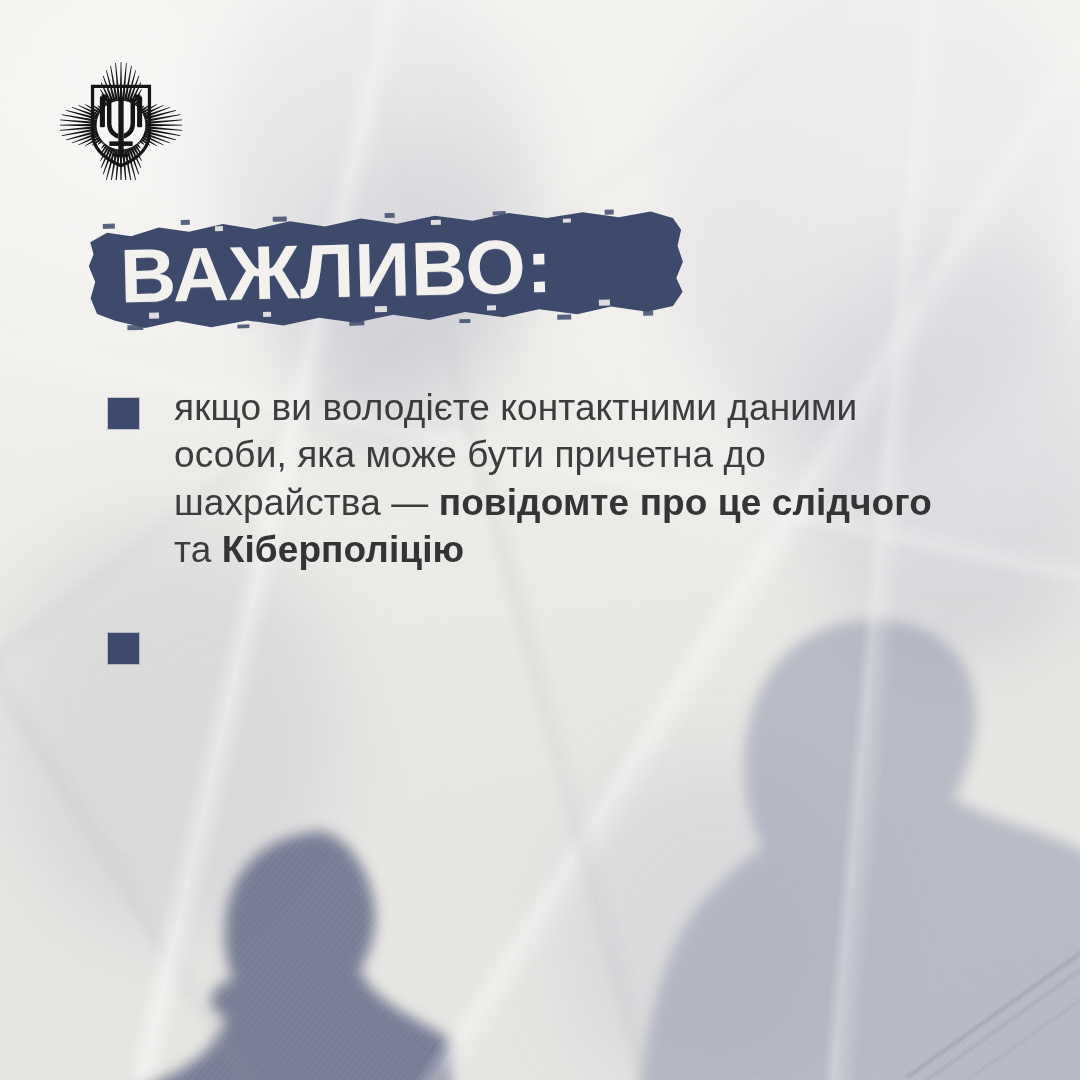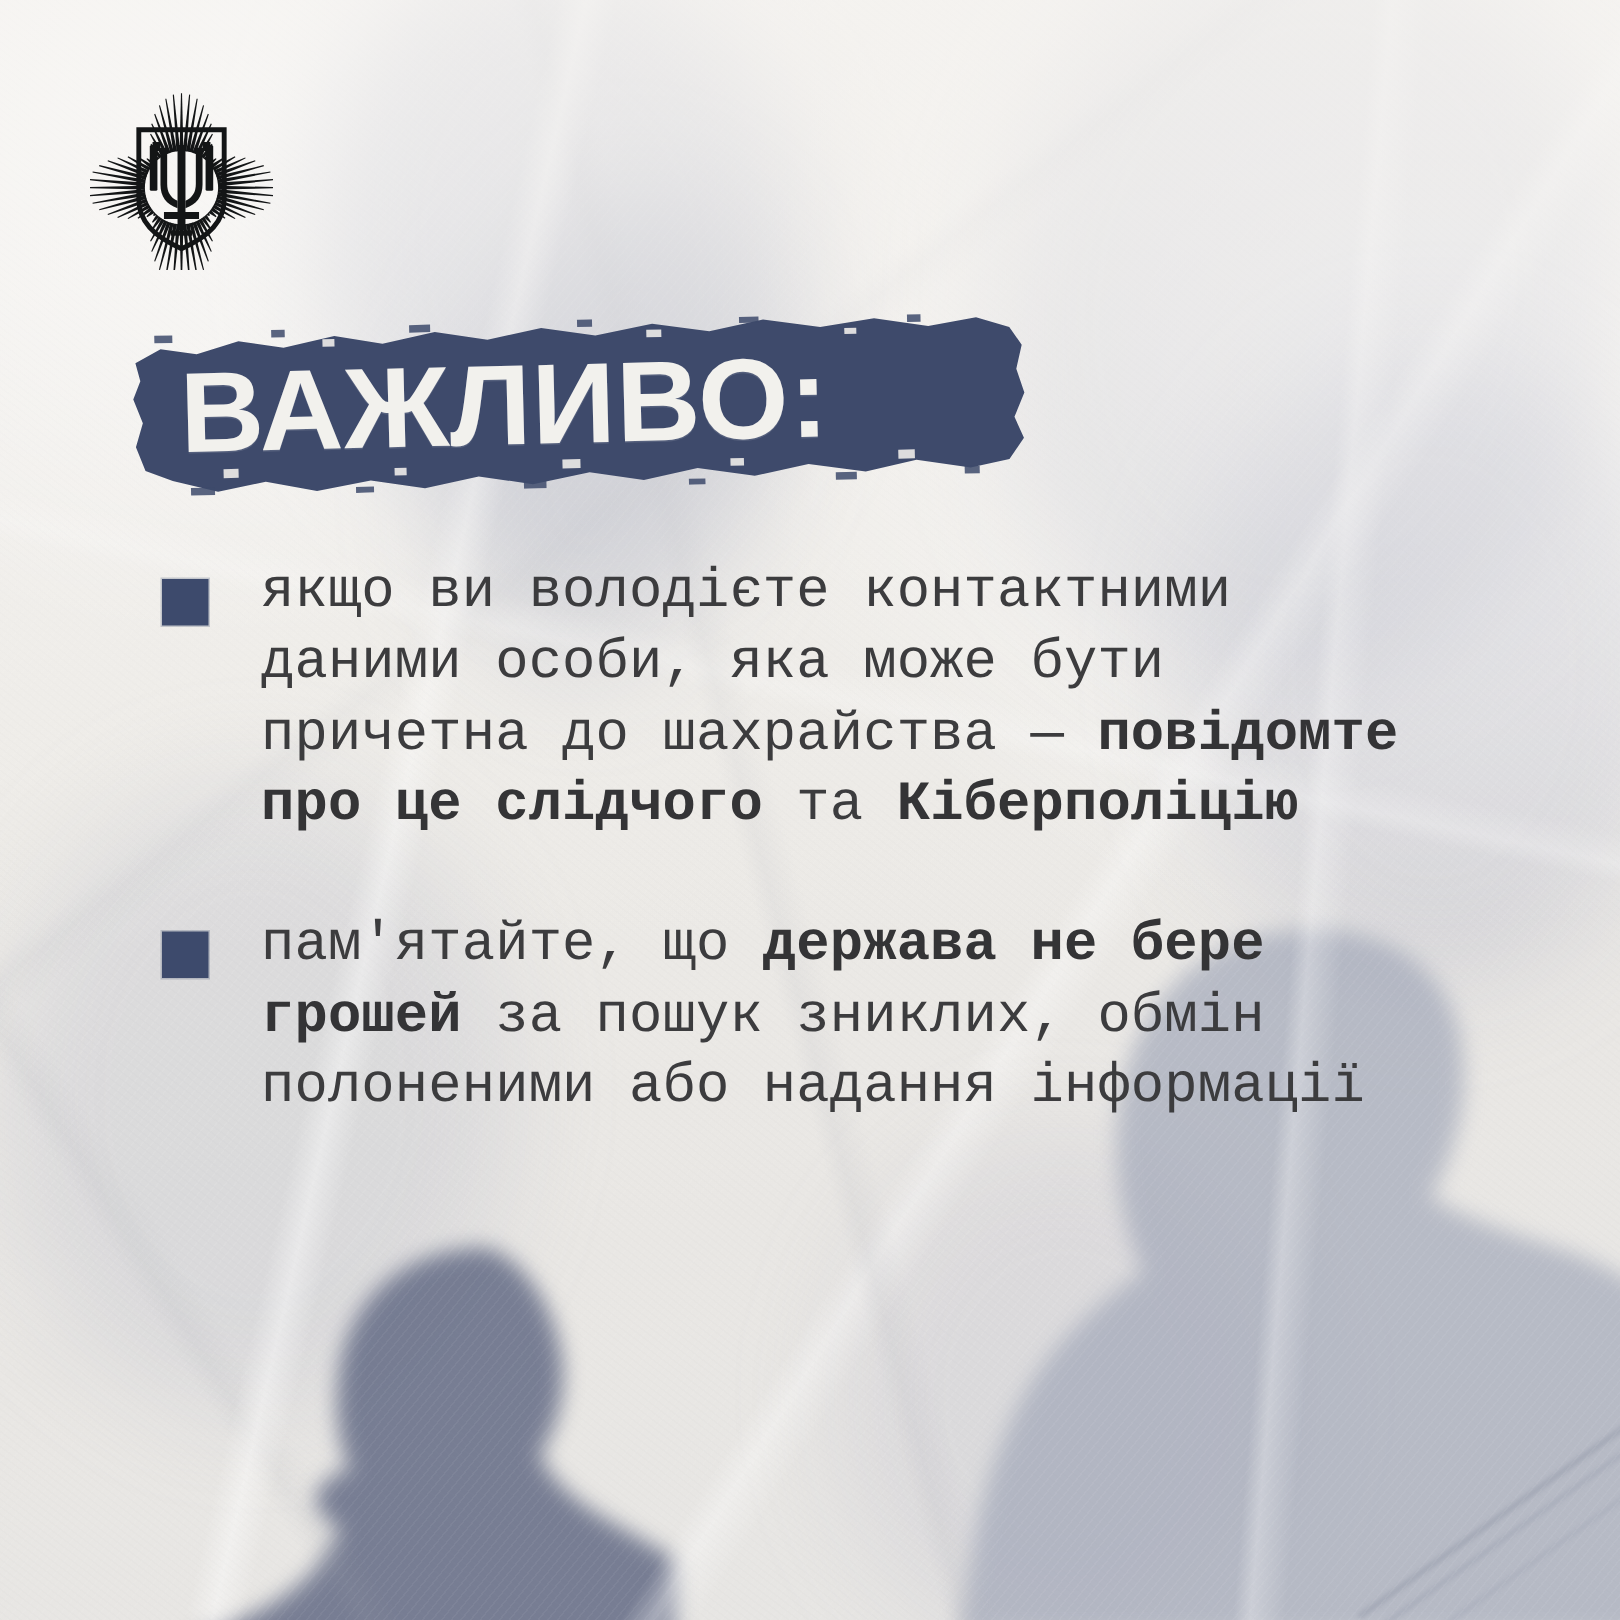--- a/index.html
+++ b/index.html
@@ -145,23 +145,22 @@
     transform: scaleX(1.02);
     transform-origin: left center;
     text-shadow: 0 1px 0 rgba(255,255,255,0.12);
   }
 
   
 
   #bullet-list {
     position: absolute;
     left: 108px;
-    top: 372px;
+    top: 384px;
     width: 900px;
-    font-family: Liberation Mono, monospace;
   }
 
   .bullet-row {
     position: relative;
     display: flex;
     align-items: flex-start;
     margin-bottom: 46px;
   }
   .bullet-row:last-child { margin-bottom: 0; }
 
@@ -380,18 +379,17 @@
   <div id="bullet-list">
 
     <div class="bullet-row" id="bullet-row-1">
       <div class="bullet-marker"></div>
       <div class="bullet-text"><span>якщо ви володієте контактними даними особи, яка може бути причетна до шахрайства — </span><b>повідомте про це слідчого</b><span> та </span><b>Кіберполіцію</b></div>
     </div>
 
 
     <div class="bullet-row" id="bullet-row-3">
       <div class="bullet-marker"></div>
-      <div class="bullet-text"><span>пам'ятайте, що </span><b>держава не бере грошей</b><span> за пошук зниклих, обмін полоненими або надання інформації</span></div>
     </div>
 
   </div>
 
 </div>
 
 </body></html>

